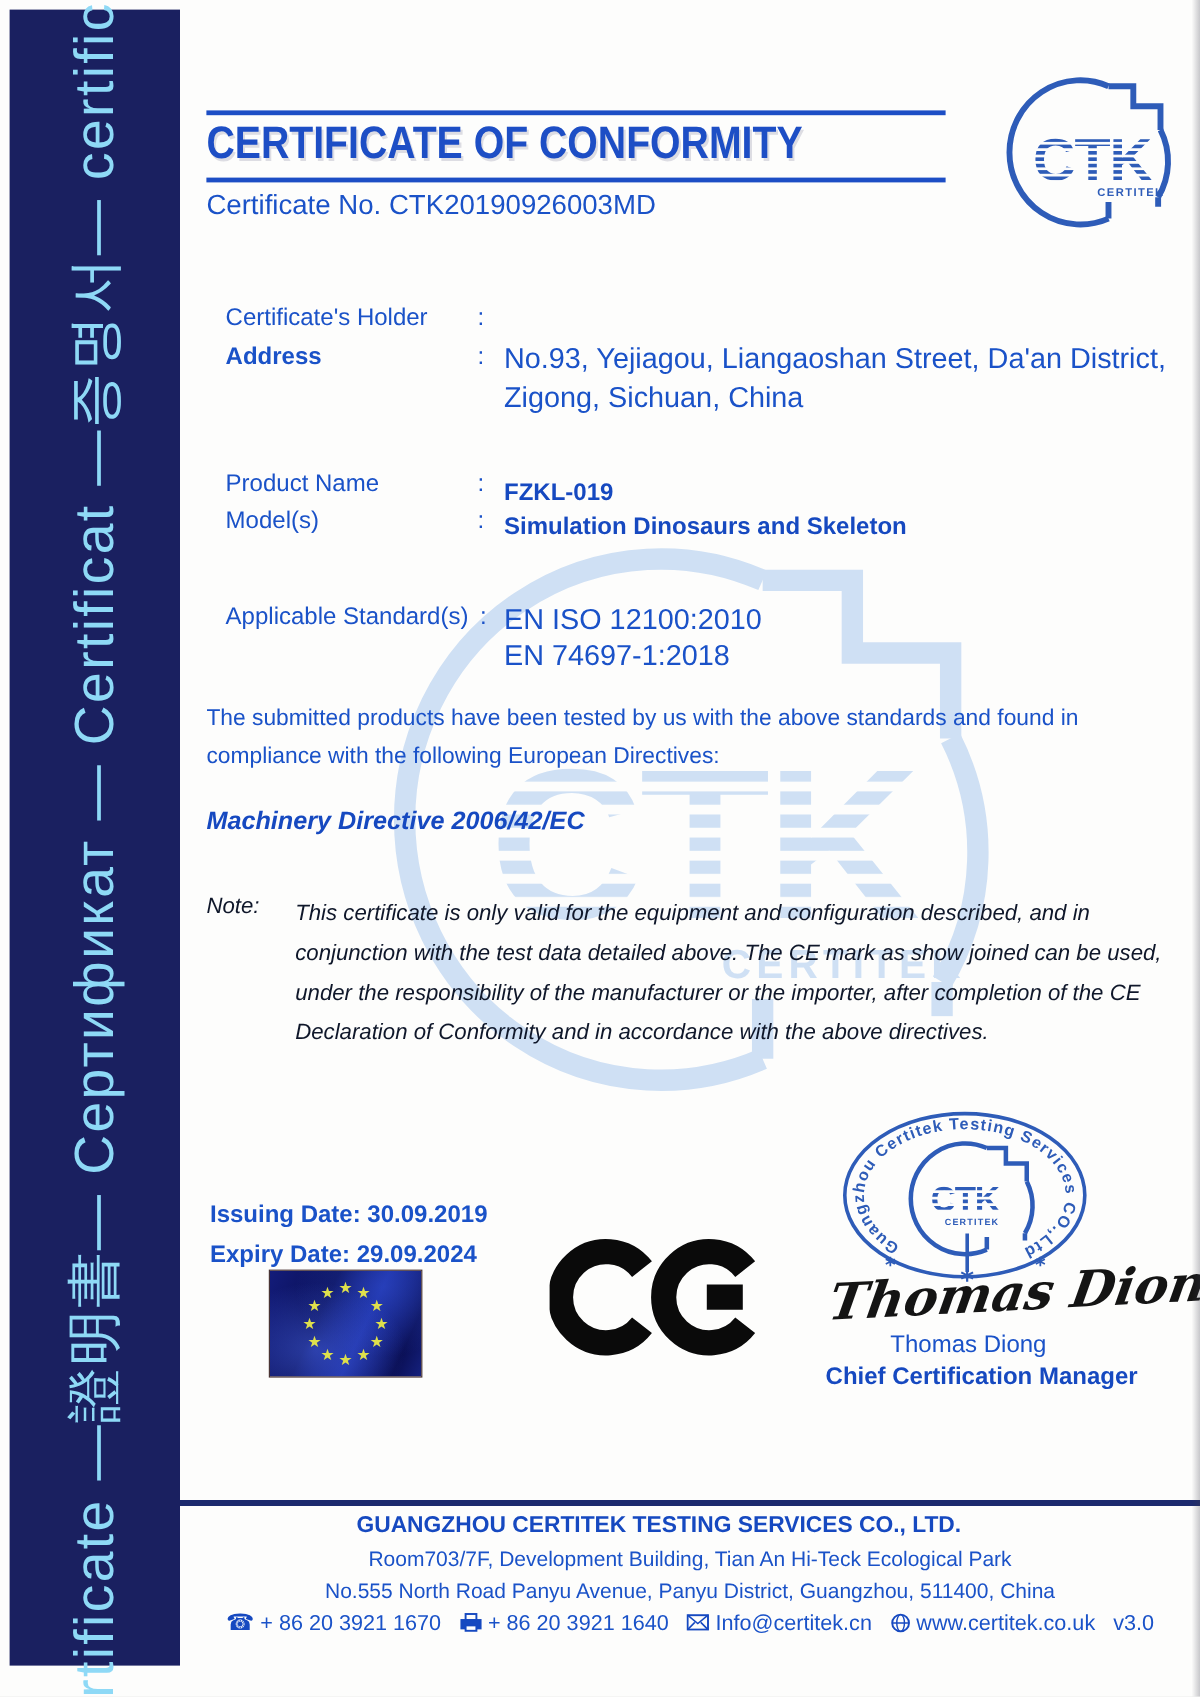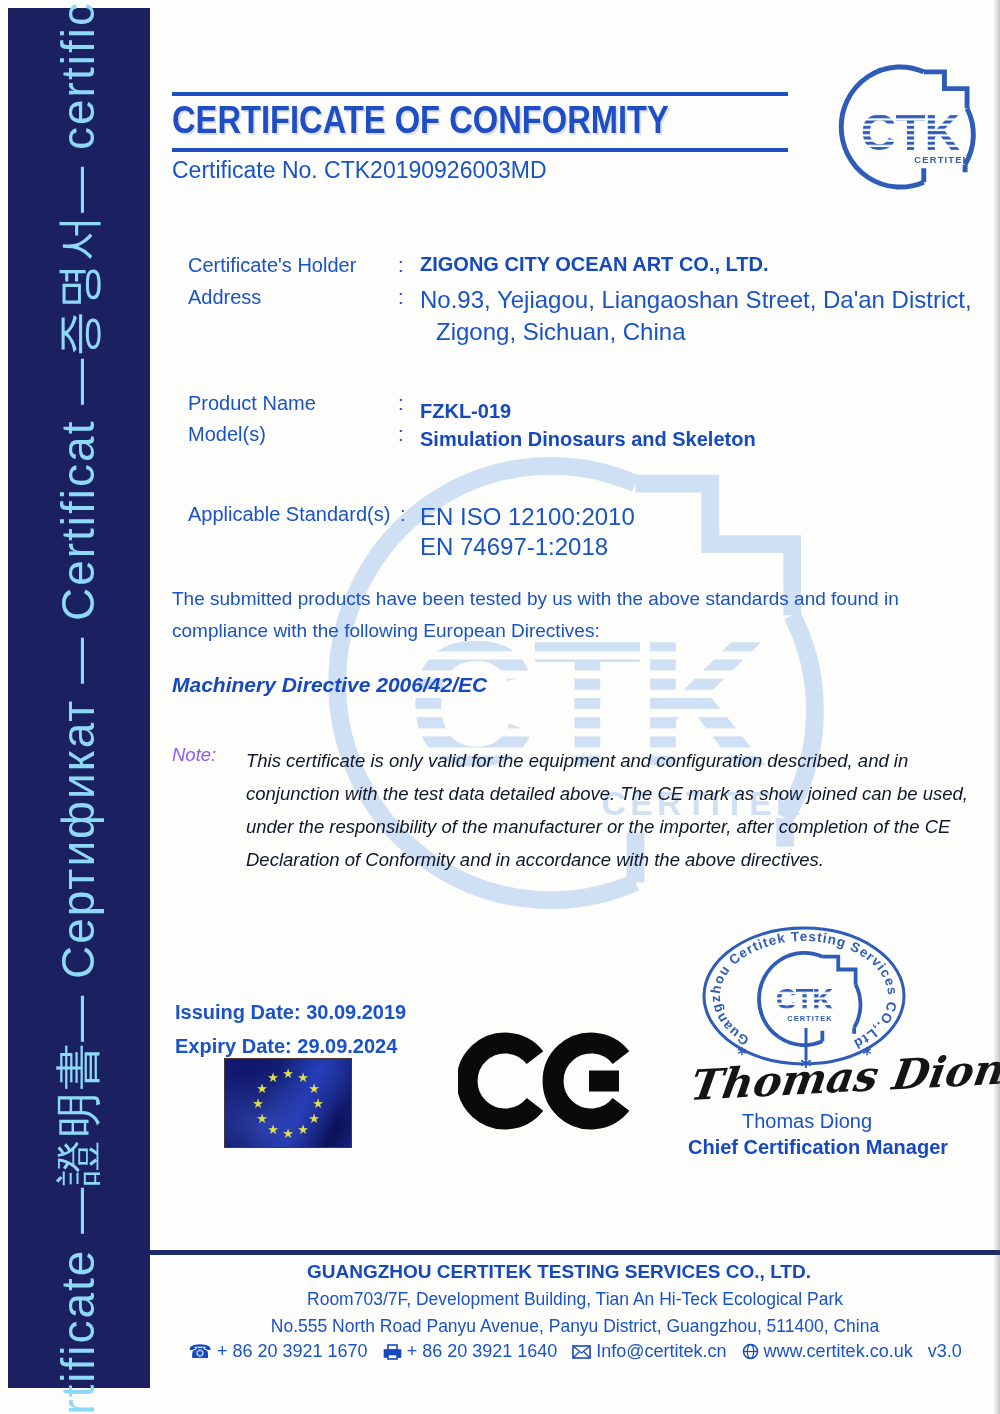--- a/index.html
+++ b/index.html
@@ -20,42 +20,42 @@
   .ctk-logo{left:828px;top:62px;width:158px;height:130px;color:#2e5cb8;}
   .ctk-watermark{left:290px;top:448px;width:570px;height:470px;color:#cfe0f4;z-index:0;}
   
   .lbl{font-size:20px;color:#1a52c8;white-space:nowrap;margin-left:16px;}
   .val{font-size:20px;color:#1649c0;font-weight:bold;white-space:nowrap;}
   .valn{font-size:24px;color:#1a52c8;white-space:nowrap;}
   .colon{font-size:20px;color:#1a52c8;}
   .colon::before{content:":";}
   .para{font-size:19px;color:#1a52c8;line-height:32px;white-space:nowrap;}
   .directive{font-size:21px;font-weight:bold;font-style:italic;color:#1649c0;white-space:nowrap;}
-  .note-lbl{font-size:18.5px;font-style:italic;color:#8b5cf6;}
+  .note-lbl{font-size:18.5px;font-style:italic;color:#0f172a;}
   .note{font-size:18.5px;font-style:italic;color:#0f172a;line-height:33px;white-space:nowrap;}
   .date{font-size:20px;font-weight:bold;color:#1a52c8;white-space:nowrap;}
   
   .euflag{left:224px;top:1058px;width:126px;height:88px;border:1px solid #4a3535;
     background:
       radial-gradient(ellipse at 30% 75%, rgba(70,100,230,.55), transparent 60%),
       radial-gradient(ellipse at 75% 15%, rgba(50,80,210,.5), transparent 55%),
       linear-gradient(115deg,#131c7a 0%,#0a0f55 35%,#1b2da0 60%,#0a0f55 85%,#15217e 100%);
     overflow:hidden;}
   .star{position:absolute;color:#dfe04c;font-size:13px;transform:translate(-50%,-50%);line-height:1;}
   
   .ce{left:458px;top:1020px;width:180px;height:122px;}
   
   .stamp{left:698px;top:924px;width:212px;height:152px;color:#2e5cb8;}
   .sig-script{left:693px;top:1052px;font-family:"DejaVu Serif",serif;font-style:italic;font-weight:bold;
     font-size:42px;color:#141414;transform:skewX(-12deg) rotate(-3deg);white-space:nowrap;}
   .sig-name{left:707px;top:1110px;width:200px;text-align:center;font-size:20px;color:#1a52c8;}
   .sig-role{left:688px;top:1136px;width:240px;text-align:center;font-size:20px;font-weight:bold;color:#1649c0;white-space:nowrap;}
   
   .footer-rule{left:150px;top:1250px;width:850px;height:5px;background:#1c2a6e;}
-  .f1{left:160px;top:1261px;width:798px;text-align:center;font-size:19px;font-weight:bold;color:#1649c0;}
+  .f1{left:150px;top:1261px;width:798px;text-align:center;font-size:19px;font-weight:bold;color:#1649c0;}
   .f2{left:150px;top:1289px;width:850px;text-align:center;font-size:17.5px;color:#1a52c8;}
   .f3{left:150px;top:1316px;width:850px;text-align:center;font-size:17.5px;color:#1a52c8;}
   .f4{left:150px;top:1340px;width:850px;display:flex;justify-content:center;align-items:center;
       gap:15px;font-size:18px;color:#1a52c8;}
   .f4 .seg{display:inline-flex;align-items:center;gap:5px;white-space:nowrap;}
   .glyph-icon{font-size:19px;color:#1649c0;}
   .edge-shadow{right:0;top:0;width:7px;height:100%;
       background:linear-gradient(to left,rgba(60,60,75,.28),rgba(60,60,75,0));}
   
   .ctk-acronym{font-family:"Liberation Sans",sans-serif;font-weight:bold;font-size:50px;
@@ -111,26 +111,25 @@
   <div class="abs certno">Certificate No. CTK20190926003MD</div>
 
   <svg class="abs ctk-logo" viewBox="0 0 160 132">
     <use href="#ctk-outline" xlink:href="#ctk-outline" width="160" height="132"></use>
     <text class="ctk-acronym" x="83" y="89" fill="url(#stripes-blue)">CTK</text>
     <text class="ctk-sub" x="116" y="103">CERTITEK</text>
   </svg>
 
   <div class="abs lbl" style="left:172px;top:254px;">Certificate's Holder</div>
   <div class="abs colon" style="left:398px;top:254px;"></div>
-  <div class="abs val" style="left:420px;top:253px;">ZIGONG CITY OCEAN ART CO., LTD.</div>
-
-  <div class="abs lbl" style="left:172px;top:286px;">Address</div>
+
+  <div class="abs lbl" style="left:172px;top:286px;font-weight:bold;">Address</div>
   <div class="abs colon" style="left:398px;top:286px;"></div>
   <div class="abs valn" style="left:420px;top:286px;">No.93, Yejiagou, Liangaoshan Street, Da'an District,</div>
-  <div class="abs valn" style="left:436px;top:318px;">Zigong, Sichuan, China</div>
+  <div class="abs valn" style="left:420px;top:318px;">Zigong, Sichuan, China</div>
 
   <div class="abs lbl" style="left:172px;top:392px;">Product Name</div>
   <div class="abs colon" style="left:398px;top:392px;"></div>
   <div class="abs val" style="left:420px;top:391px;margin-top:37px;">Simulation Dinosaurs and Skeleton</div>
 
   <div class="abs lbl" style="left:172px;top:423px;">Model(s)</div>
   <div class="abs colon" style="left:398px;top:423px;"></div>
   <div class="abs val" style="left:420px;top:400px;">FZKL-019</div>
 
   <div class="abs lbl" style="left:172px;top:503px;">Applicable Standard(s)</div>

